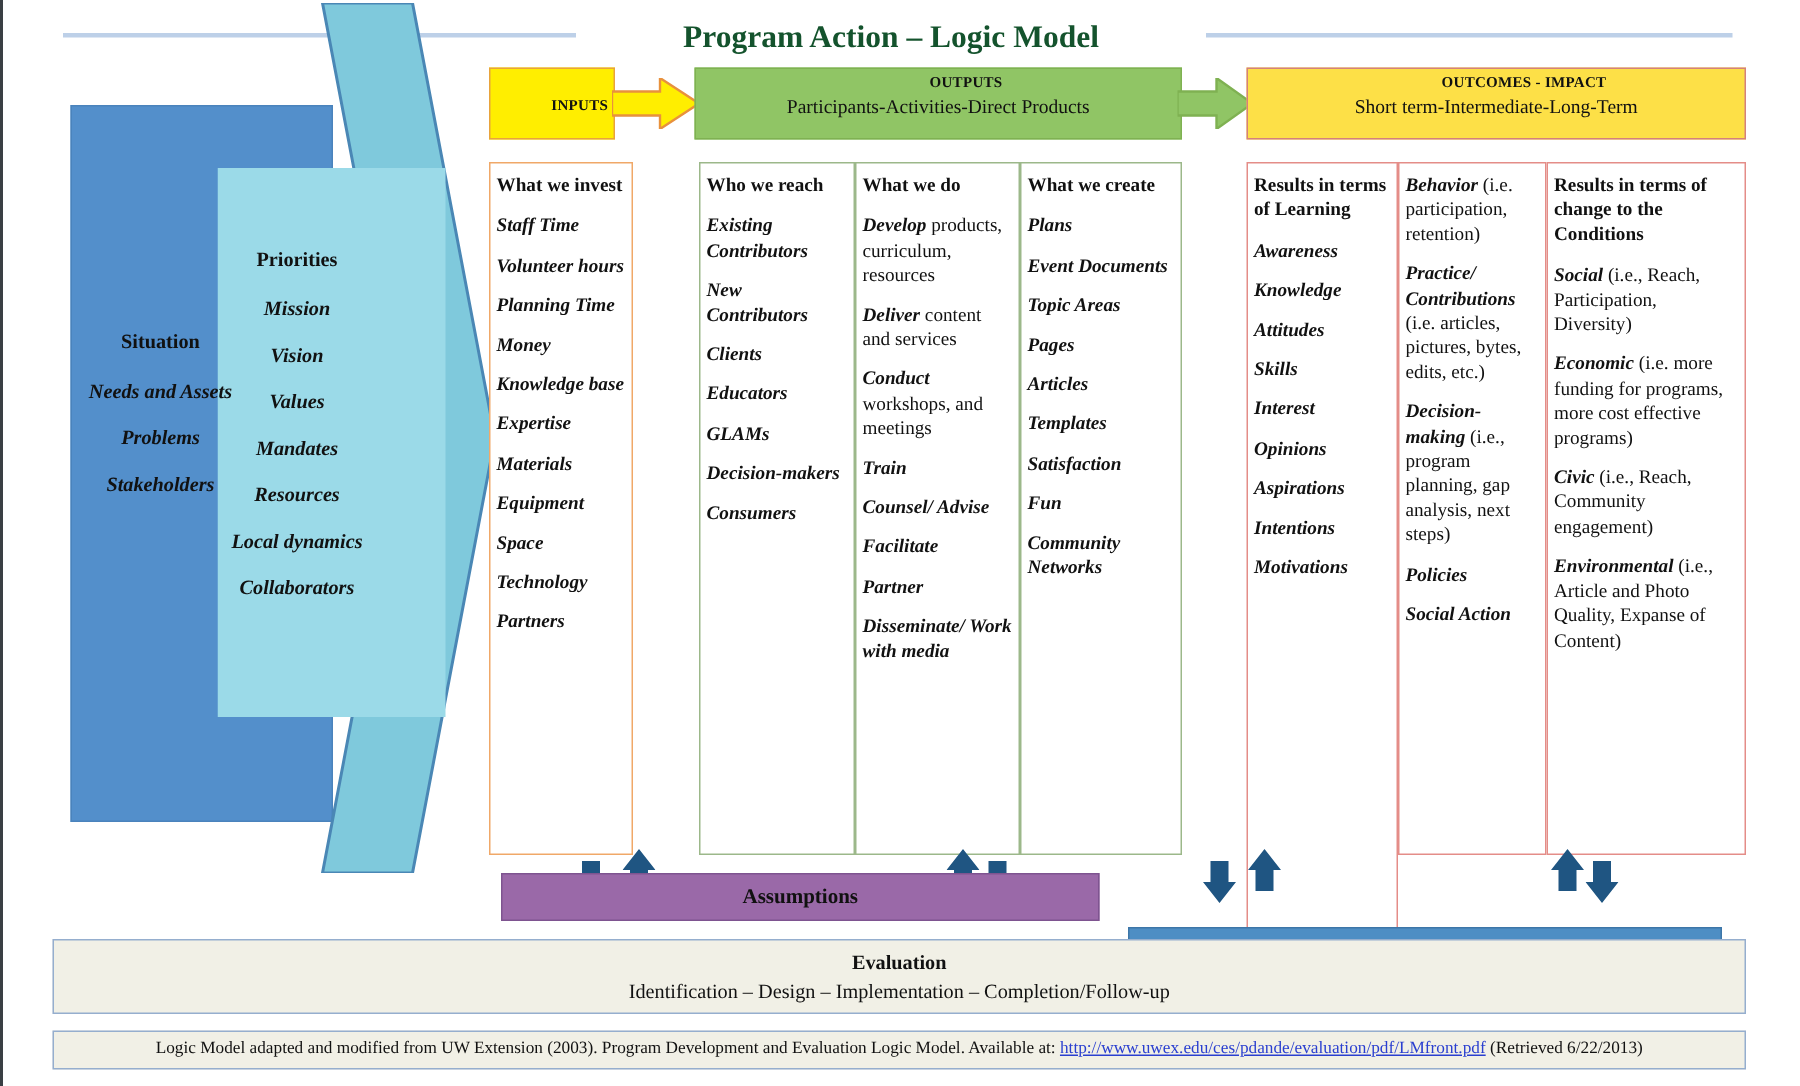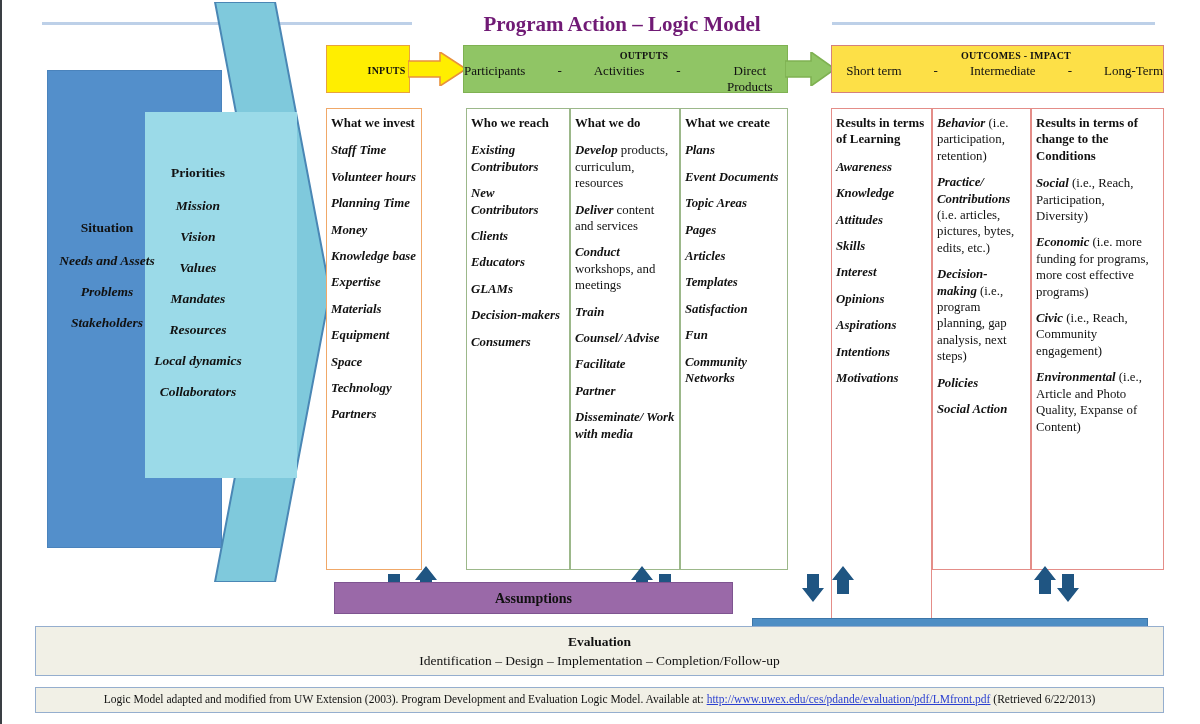--- a/index.html
+++ b/index.html
@@ -31,26 +31,26 @@
 
   
   .title-rule {
     position: absolute;
     left: 42px; top: 22px;
     width: 1113px; height: 3px;
     background: #bdd0e8;
   }
   .title-text {
     position: absolute;
-    left: 412px; top: 10px;
+    left: 384px; top: 10px;
     width: 400px;
     text-align: center;
     font-size: 21px;
     font-weight: bold;
-    color: #701a75;
+    color: #14532d;
     background: #ffffff;
     padding: 0 10px;
     line-height: 28px;
     white-space: nowrap;
   }
 
   
   .situation-box {
     position: absolute;
     left: 47px; top: 70px;
@@ -131,24 +131,23 @@
   }
   .hdr-outcomes {
     left: 831px; top: 45px;
     width: 333px; height: 48px;
     background: #fde047;
     border: 1.5px solid #d4817c;
     padding-top: 4px;
   }
   .hdr .row2 {
     display: flex;
-    justify-content: flex-end;
+    justify-content: center;
     font-size: 13px;
     margin-top: 2px;
-    gap: 32px;
   }
 
   
   .col {
     position: absolute;
     box-sizing: border-box;
     background: #ffffff;
     padding: 6px 4px 0 4px;
     text-align: left;
     color: #111;

